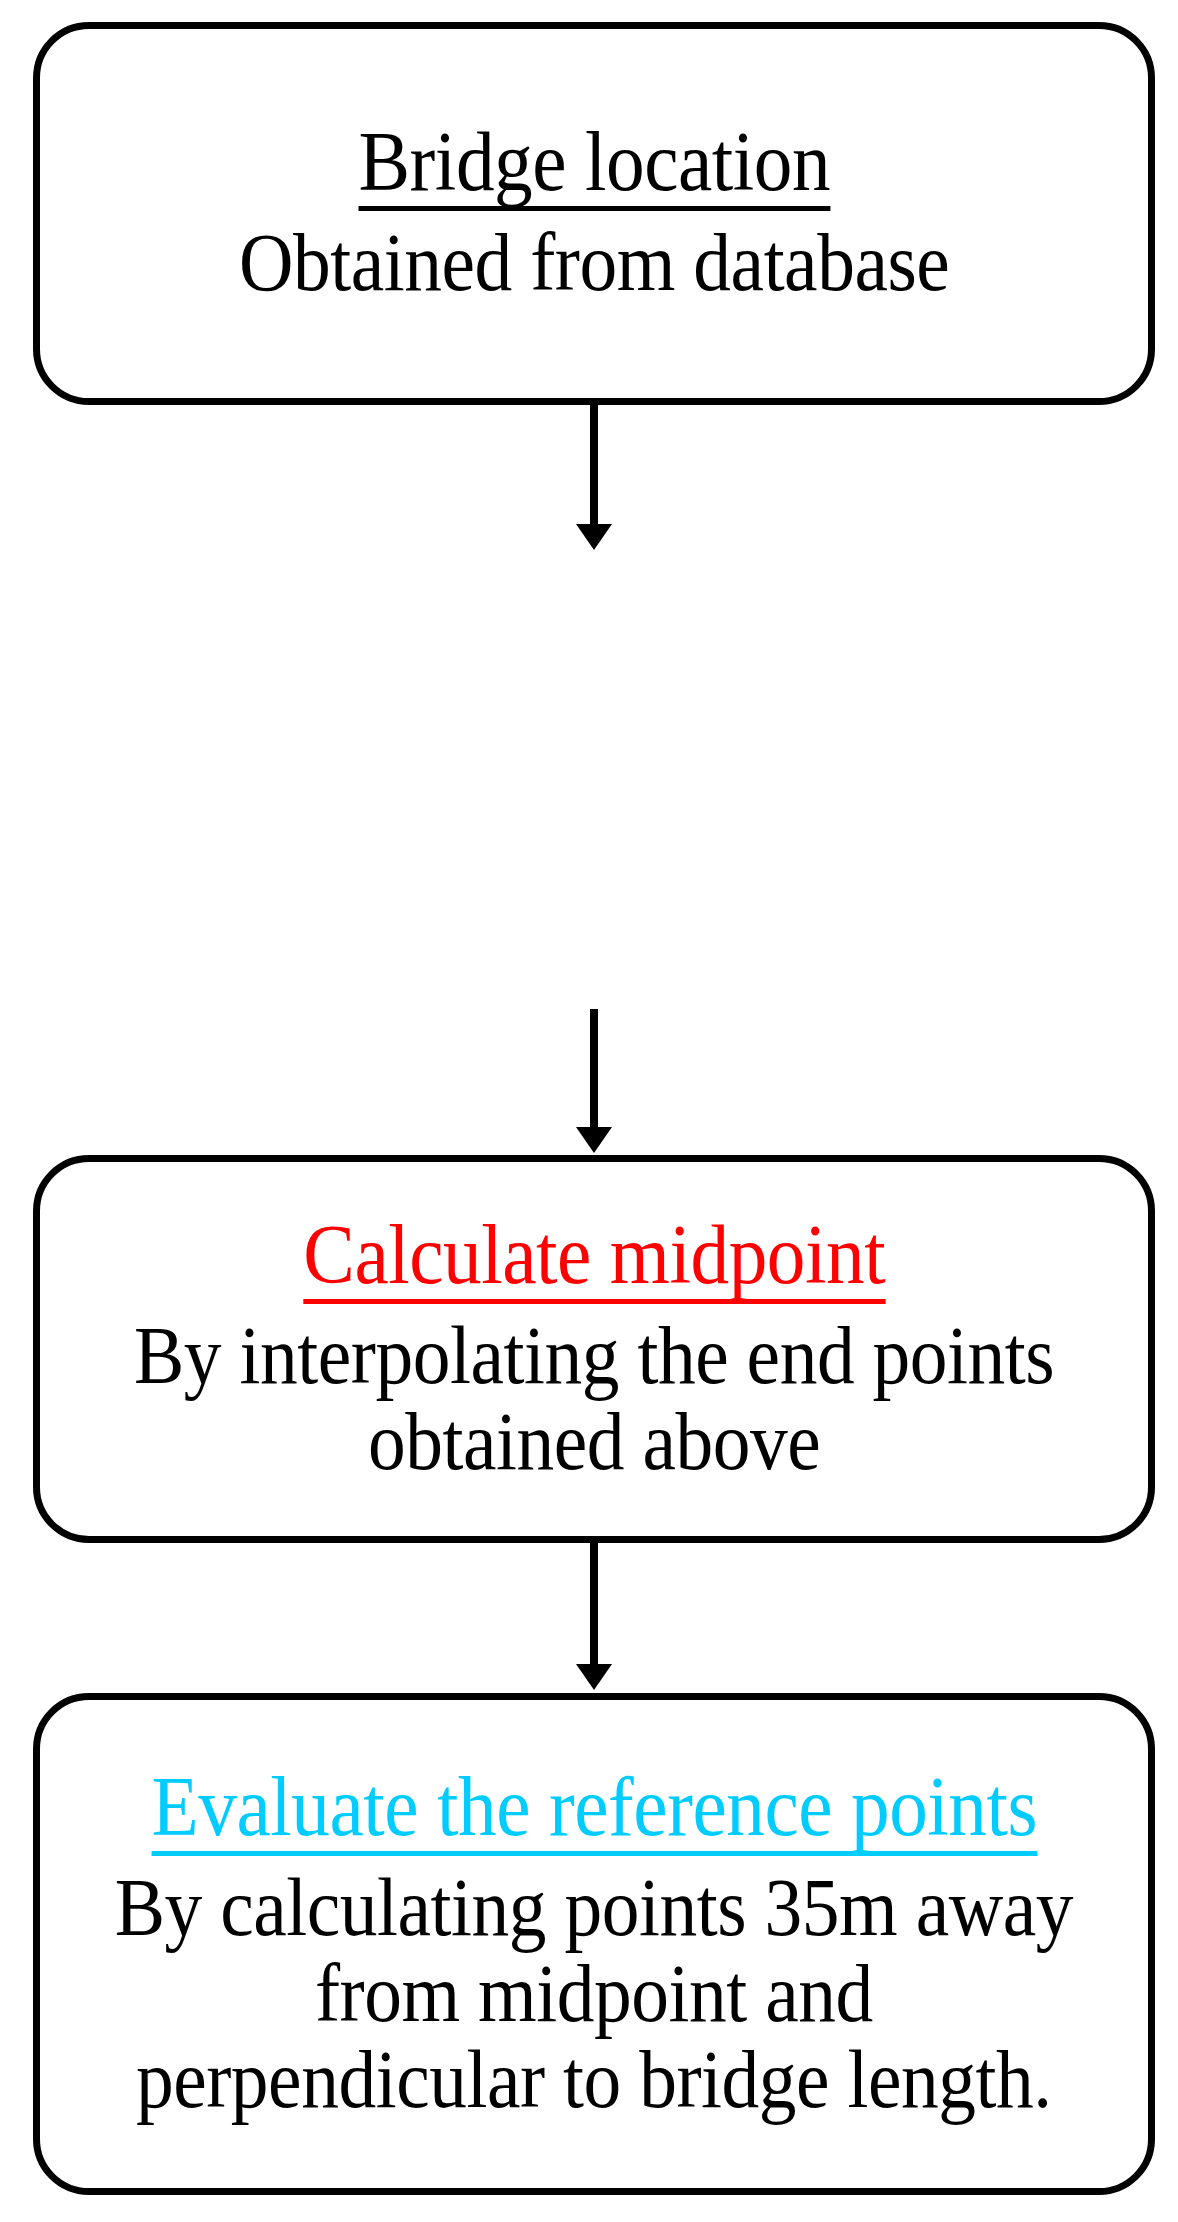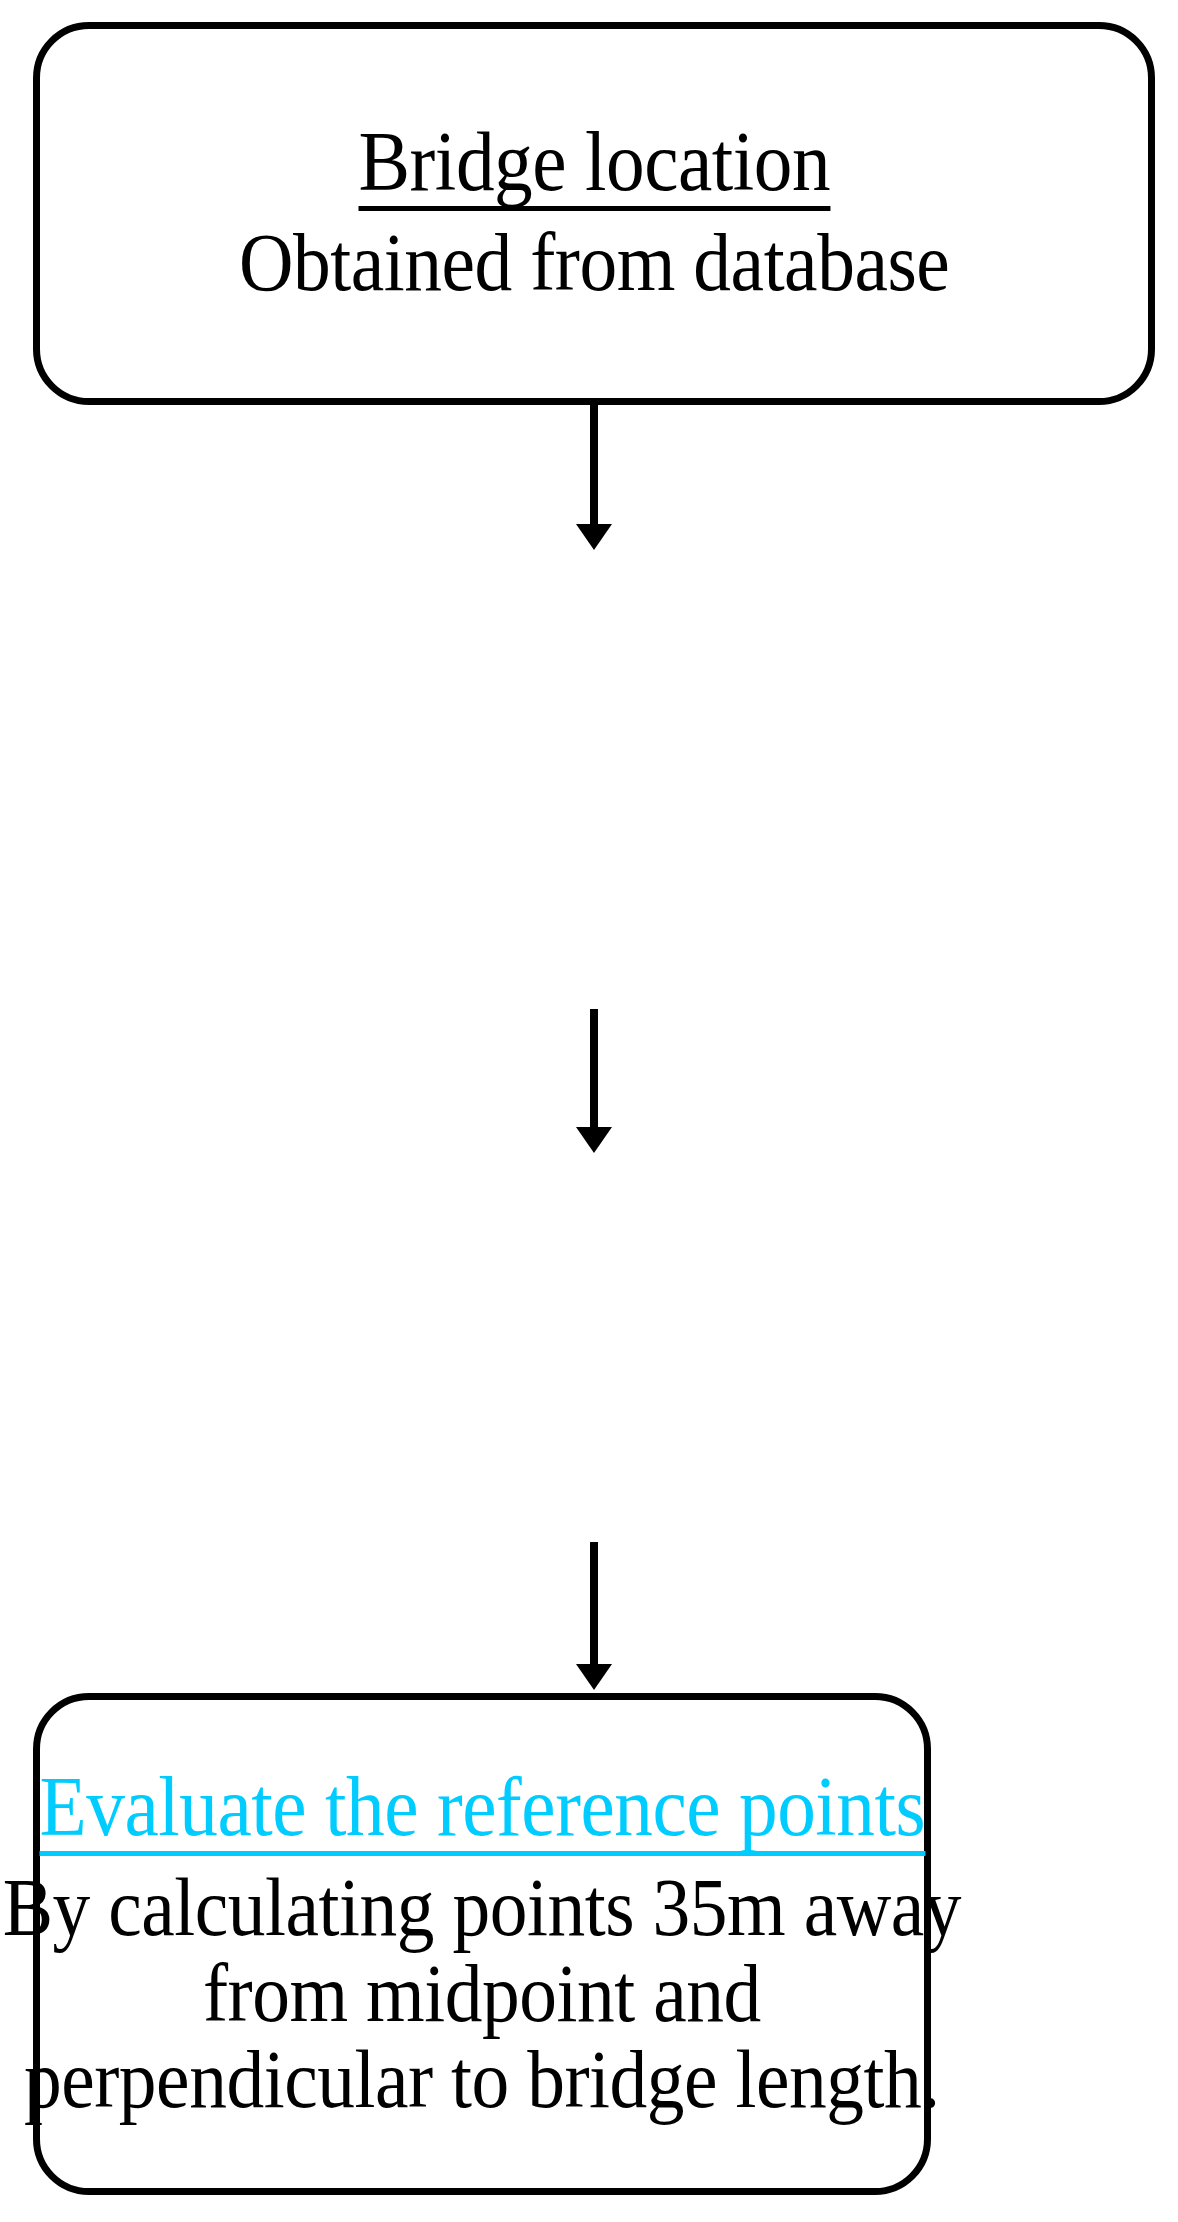--- a/index.html
+++ b/index.html
@@ -59,21 +59,21 @@
 
   .title-black { color: #000000; }
   .title-blue  { color: #0080C8; }
   .title-red   { color: #FF0000; }
   .title-cyan  { color: #00CCFF; }
 
   
   #node-1 { left: 33px; top: 22px;   width: 1122px; height: 383px; }
   #node-2 { left: 33px; top: 555px;  width: 1122px; height: 455px; }
   #node-3 { left: 33px; top: 1155px; width: 1122px; height: 388px; }
-  #node-4 { left: 33px; top: 1693px; width: 898px; height: 502px; }
+  #node-4 { left: 33px; top: 1693px; width: 1122px; height: 502px; }
 
   
   .connector {
     position: absolute;
     left: 0;
     width: 1178px;
   }
   .connector svg { display: block; overflow: visible; }
 
   #connector-1 { top: 400px;  height: 160px; }
@@ -100,20 +100,27 @@
   </div>
 
 
   <div class="connector" id="connector-2">
     <svg width="1178" height="155" viewBox="0 0 1178 155">
       <line x1="594" y1="4" x2="594" y2="126" stroke="#000000" stroke-width="8"></line>
       <polygon points="594,148 576,122 612,122" fill="#000000"></polygon>
     </svg>
   </div>
 
+  <div class="node" id="node-3">
+    <div class="node-title title-red">Calculate midpoint</div>
+    <div class="node-body">
+      <span>By interpolating the end points</span>
+      <span>obtained above</span>
+    </div>
+  </div>
 
   <div class="connector" id="connector-3">
     <svg width="1178" height="160" viewBox="0 0 1178 160">
       <line x1="594" y1="4" x2="594" y2="128" stroke="#000000" stroke-width="8"></line>
       <polygon points="594,152 576,126 612,126" fill="#000000"></polygon>
     </svg>
   </div>
 
   <div class="node" id="node-4">
     <div class="node-title title-cyan">Evaluate the reference points</div>

